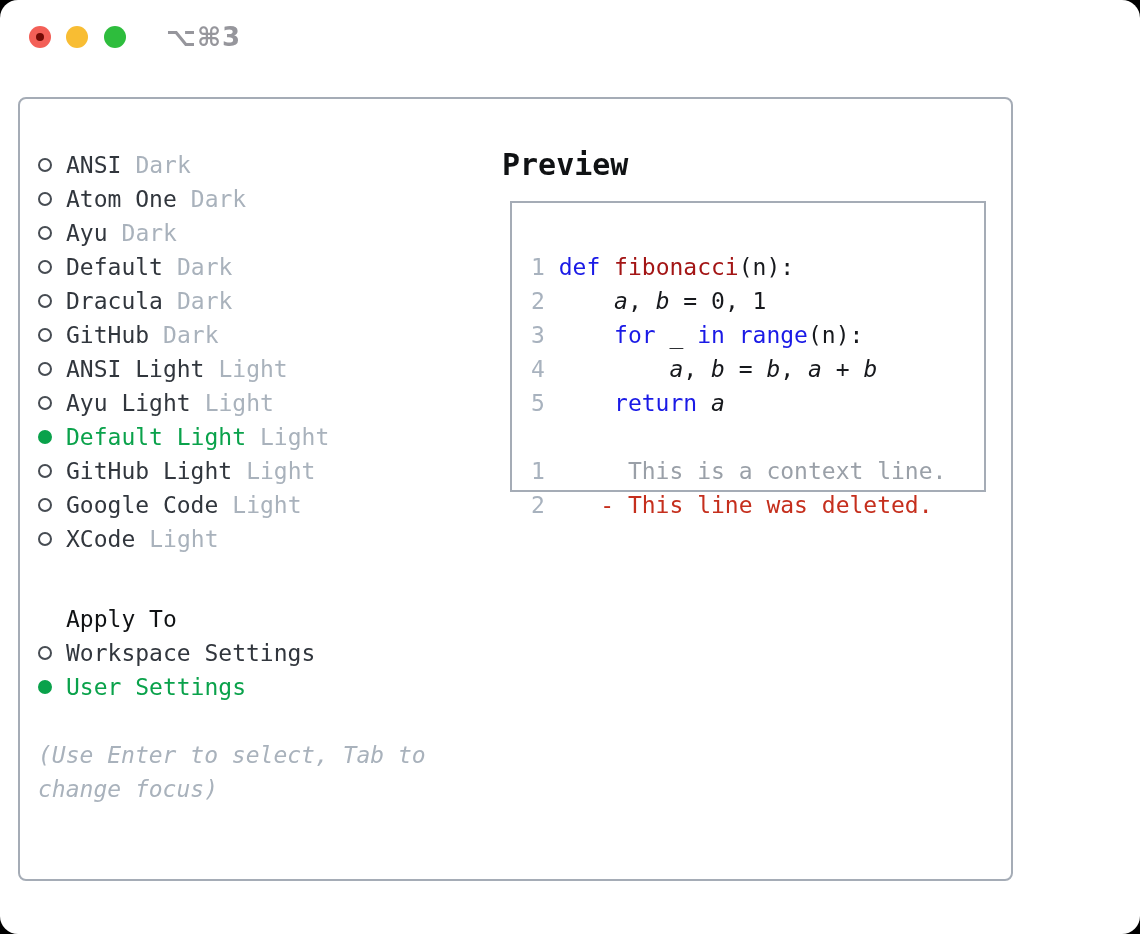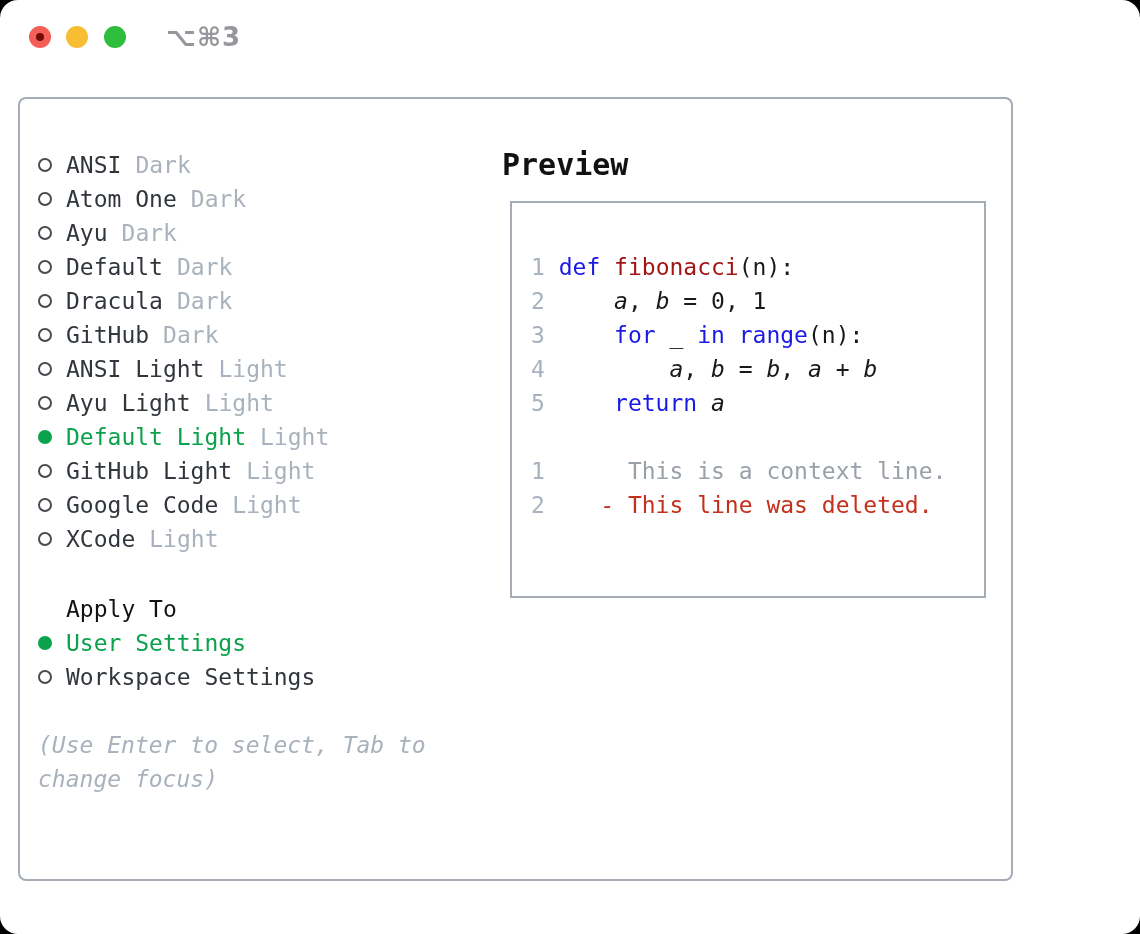--- a/index.html
+++ b/index.html
@@ -20,28 +20,28 @@
          border:2px solid #a5acb6;border-radius:8px;background:#fff;}
   
   .theme-col{position:absolute;left:18px;top:49px;font-size:23px;line-height:34px;color:#31363d;}
   .list-title{font-weight:bold;color:#101214;white-space:pre;height:34px;}
   .row{display:flex;align-items:center;height:34px;}
   .radio{flex:0 0 auto;width:10px;height:10px;border:2px solid #474c53;border-radius:50%;
          margin-right:14px;background:transparent;}
   .row.sel .radio{background:#0aa24b;border-color:#0aa24b;}
   .row.sel .tname,.row.sel .tlabel{color:#0aa24b;}
   .tvariant{color:#a9b2bc;margin-left:14px;}
-  .apply-section{margin-top:36px;}
+  .apply-section{margin-top:46px;}
   .apply-title{height:34px;margin-left:28px;color:#101214;}
   .help{margin-top:34px;color:#a9b2bc;}
   .help div{height:34px;font-style:italic;}
   
   .preview-title{position:absolute;left:482px;top:49px;font-size:30px;line-height:34px;
                  font-weight:bold;color:#101214;}
-  .preview-box{position:absolute;left:490px;top:102px;width:476px;height:397px;box-sizing:border-box;
+  .preview-box{position:absolute;left:490px;top:102px;width:476px;height:291px;box-sizing:border-box;
                border:2px solid #a5acb6;background:#fff;}
   .code{padding:47px 0 0 19px;font-size:23px;line-height:34px;}
   .cl{height:34px;white-space:pre;color:#17191d;}
   .ln{display:inline-block;width:2ch;color:#a8b2be;}
   .tk-kw{color:#1a1ae6;}
   .tk-fn{color:#a31515;}
   .tk-txt{color:#17191d;}
   .tk-var{color:#17191d;font-style:italic;}
   .tk-ctx{color:#9aa0a8;}
   .tk-del{color:#c52f1d;}
@@ -122,27 +122,27 @@
           <div class="row">
             <span class="radio"></span>
             <span class="tname">XCode</span>
             <span class="tvariant">Light</span>
           </div>
         </div>
 
       <div class="apply-section">
         <div class="apply-title">Apply To</div>
         <div>
+            <div class="row">
+              <span class="radio"></span>
+              <span class="tlabel">Workspace Settings</span>
+            </div>
             <div class="row sel">
               <span class="radio"></span>
               <span class="tlabel">User Settings</span>
-            </div>
-            <div class="row">
-              <span class="radio"></span>
-              <span class="tlabel">Workspace Settings</span>
             </div>
           </div>
       </div>
 
       <div class="help">
           <div>(Use Enter to select, Tab to</div>
           <div>change focus)</div>
         </div>
     </div>
 

